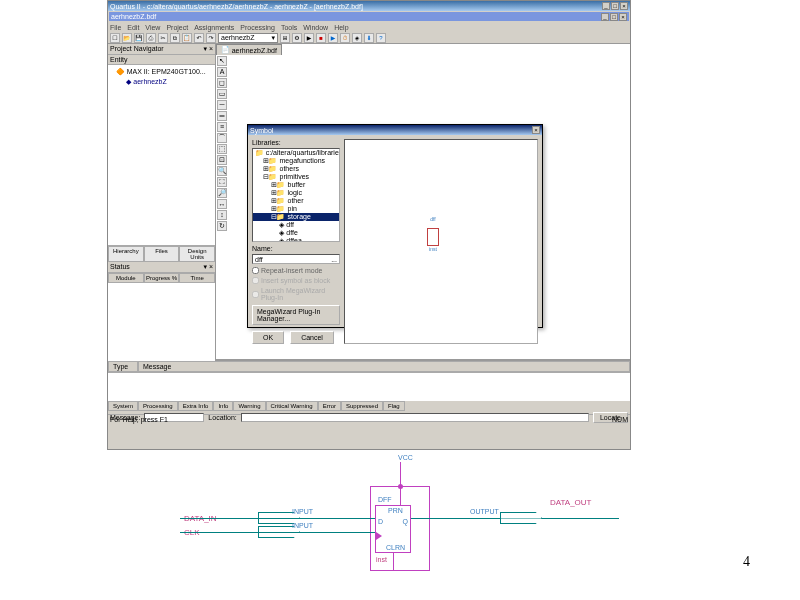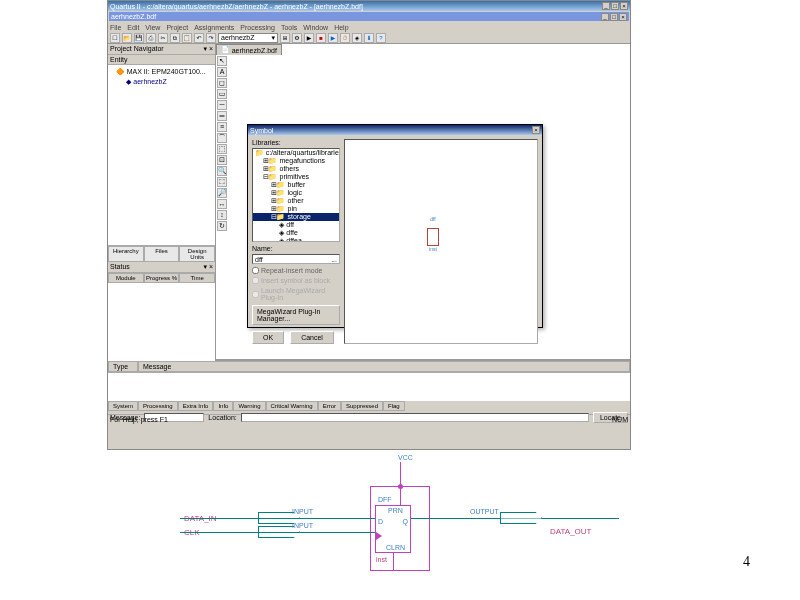--- a/index.html
+++ b/index.html
@@ -333,18 +333,18 @@
     <div class="sch-dff-label" style="left:10px; bottom:1px;">CLRN</div>
     <div style="position:absolute; left:0; top:26px; width:0; height:0; border-top:4px solid transparent; border-bottom:4px solid transparent; border-left:6px solid #c040c0;"></div>
   </div>
   <div class="sch-port-label" style="left:196px; top:106px; color:#c04080;">inst</div>
 
   <div class="sch-wire" style="left:231px; top:68px; width:208px;"></div>
   <div class="sch-port-label" style="left:290px; top:58px;">OUTPUT</div>
   <div class="sch-ioport" style="left:320px; top:62px;">
       <div class="sch-io-shape"></div>
     </div>
-  <div class="sch-label" style="left:370px; top:77px;">DATA_OUT</div>
+  <div class="sch-label" style="left:370px; top:48px;">DATA_OUT</div>
 
   <div class="sch-wire-v" style="left:213px; top:103px; height:18px; background:#c040c0;"></div>
 </div>
 
 <div class="page-num">4</div>
 
 </body></html>

